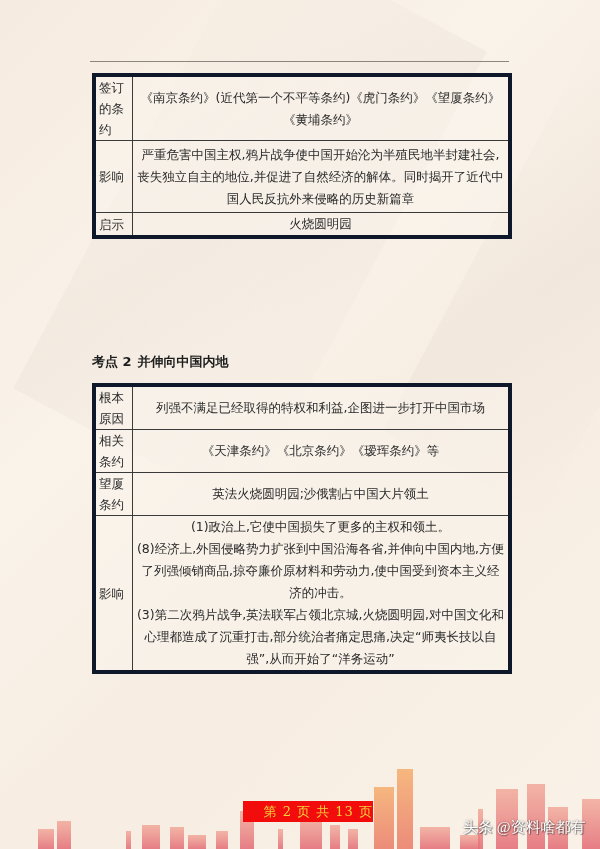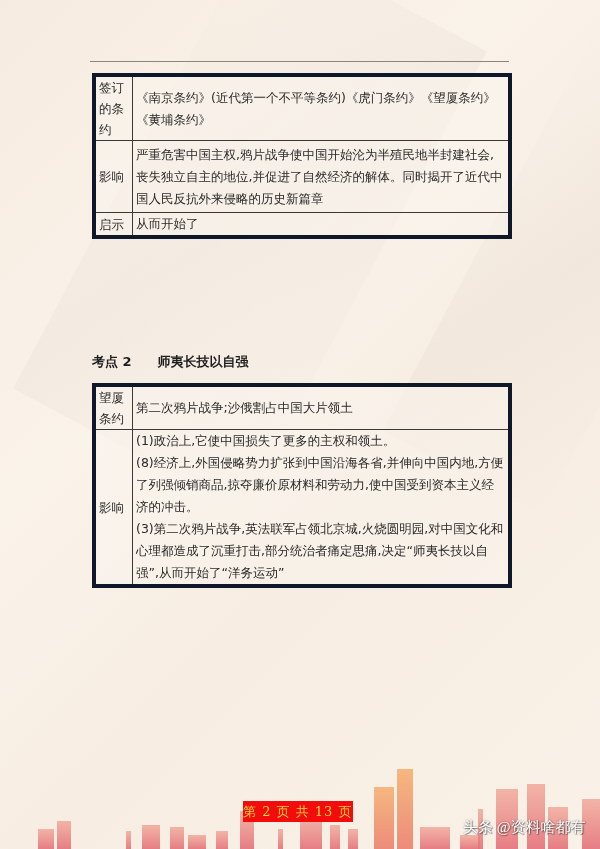--- a/index.html
+++ b/index.html
@@ -29,34 +29,34 @@
     border:4px solid #0f172a;
     font-size:12.5px; line-height:22px;
     background: rgba(250,244,236,0.55);
   }
   table.grid td {
     border:1px solid #3a3a3a;
     vertical-align:middle;
     padding:0 3px;
   }
   td.label { width:30px; padding:0 1px 0 1px; line-height:21px; }
-  td.content { padding:2px 4px 2px 5px; }
+  td.content { padding:2px 4px 2px 5px;text-align:center; }
   #t1 { top:73px; }
   #t2 { top:383px; }
   .section-title {
     position:absolute; left:92px; top:353px;
     font-size:13px; font-weight:bold; color:#1e1e1e;
   }
-  .section-title .num { margin-right:26px; }
+  .section-title .num { margin-right:6px; }
   .skyline { position:absolute; left:0; bottom:0; width:600px; height:90px; }
   .page-badge {
-    position:absolute; left:243px; top:801px; width:110px; height:21px;
+    position:absolute; left:243px; top:801px; width:130px; height:21px;
     background:#f20c0c; color:#f4d43c;
     font-family:"DejaVu Serif","Liberation Serif",serif; font-size:13px;
-    text-align:left; line-height:21px; letter-spacing:1px; white-space:nowrap;
+    text-align:right; line-height:21px; letter-spacing:1px; white-space:nowrap;
   }
   .watermark {
     position:absolute; left:463px; top:818px;
     color:#ffffff; font-size:15px;
     text-shadow: 0 0 2px rgba(0,0,0,0.55), 1px 1px 1px rgba(0,0,0,0.4);
     white-space:nowrap;
     font-family:Liberation Serif, serif;
   }
 </style>
 </head>
@@ -71,34 +71,42 @@
       <tr style="height:62px">
     <td class="label">签订的条约</td>
     <td class="content">《南京条约》(近代第一个不平等条约)《虎门条约》《望厦条约》《黄埔条约》</td>
   </tr>
   <tr style="height:72px">
     <td class="label">影响</td>
     <td class="content">严重危害中国主权,鸦片战争使中国开始沦为半殖民地半封建社会,丧失独立自主的地位,并促进了自然经济的解体。同时揭开了近代中国人民反抗外来侵略的历史新篇章</td>
   </tr>
   <tr style="height:22px">
     <td class="label">启示</td>
-    <td class="content">从而开始了</td>
+    <td class="content">火烧圆明园</td>
   </tr>
 </tbody>
   </table>
 
 <div class="section-title">
-  <span class="num">考点 2</span><span>师夷长技以自强</span>
+  <span class="num">考点 2</span><span>并伸向中国内地</span>
 </div>
 
 <table class="grid" id="t2">
   <tbody>
+  <tr style="height:44px">
+    <td class="label">根本原因</td>
+    <td class="content">列强不满足已经取得的特权和利益,企图进一步打开中国市场</td>
+  </tr>
+  <tr style="height:43px">
+    <td class="label">相关条约</td>
+    <td class="content">《天津条约》《北京条约》《瑷珲条约》等</td>
+  </tr>
   <tr style="height:43px">
     <td class="label">望厦条约</td>
-    <td class="content">第二次鸦片战争;沙俄割占中国大片领土</td>
+    <td class="content">英法火烧圆明园;沙俄割占中国大片领土</td>
   </tr>
   <tr style="height:145px">
     <td class="label">影响</td>
     <td class="content">
       <div>(1)政治上,它使中国损失了更多的主权和领土。</div>
       <div>(8)经济上,外国侵略势力扩张到中国沿海各省,并伸向中国内地,方便了列强倾销商品,掠夺廉价原材料和劳动力,使中国受到资本主义经济的冲击。</div>
       <div>(3)第二次鸦片战争,英法联军占领北京城,火烧圆明园,对中国文化和心理都造成了沉重打击,部分统治者痛定思痛,决定“师夷长技以自强”,从而开始了“洋务运动”</div>
     </td>
   </tr>
 </tbody>

